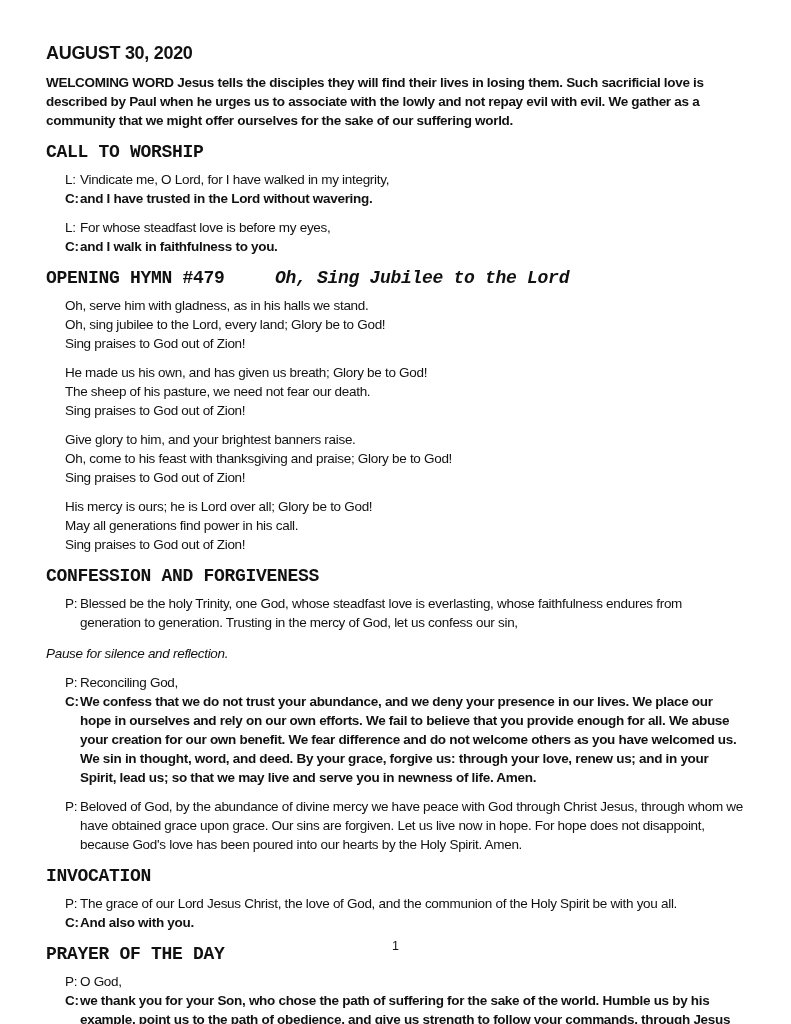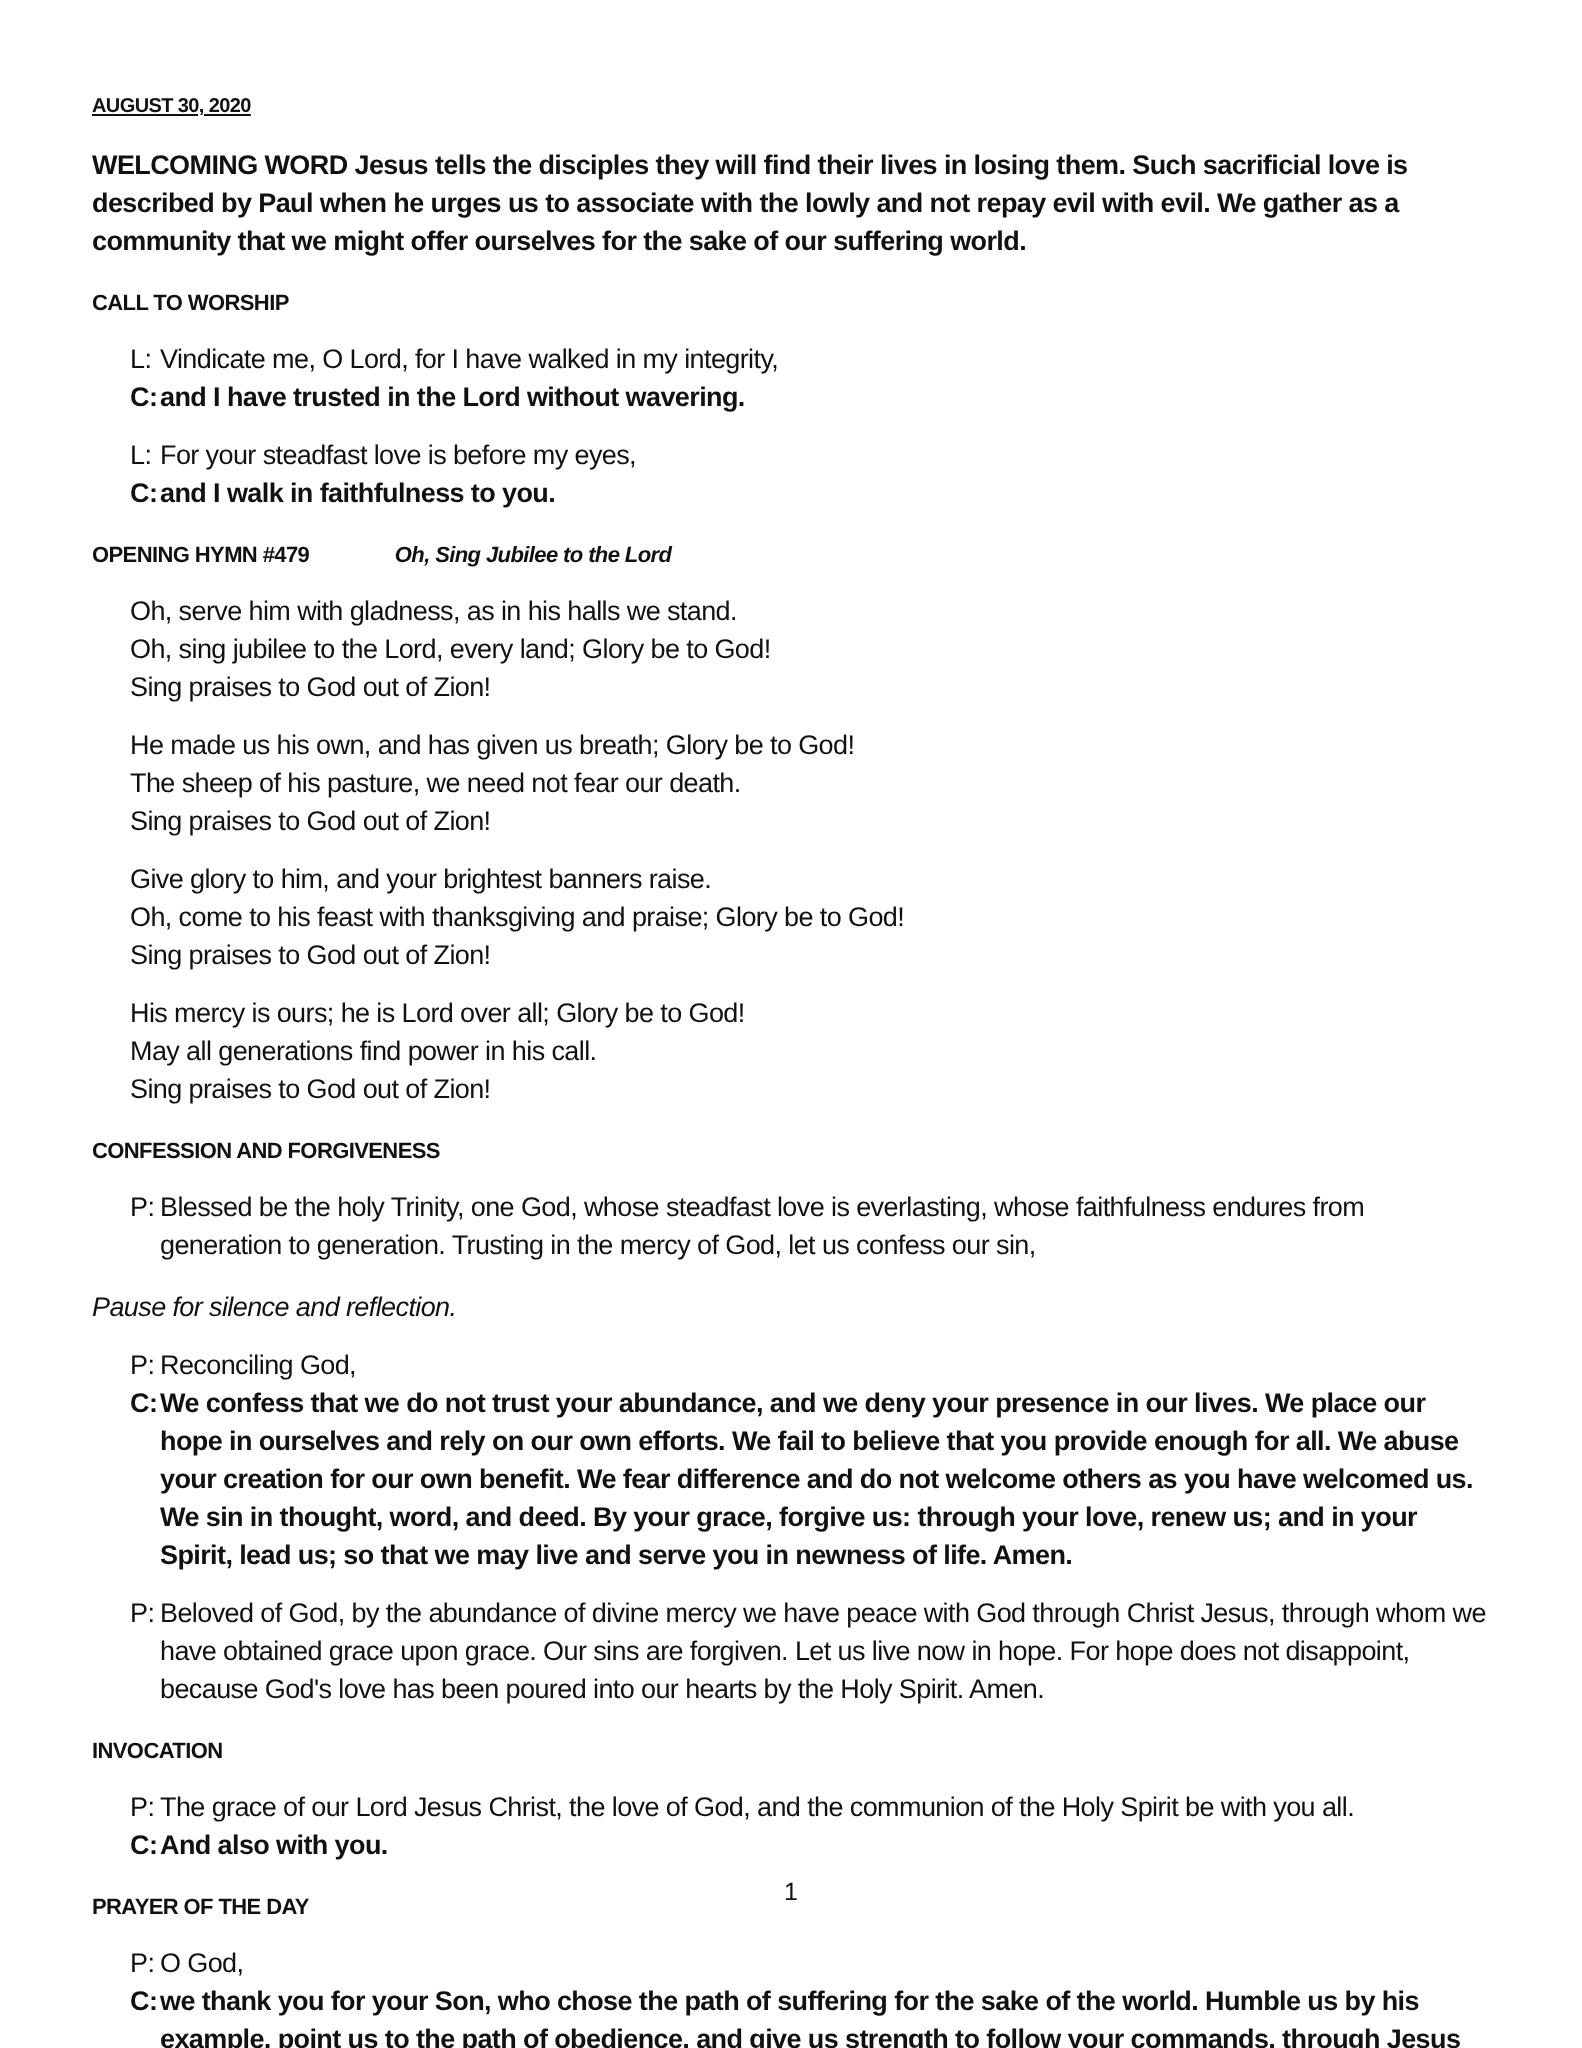--- a/index.html
+++ b/index.html
@@ -15,28 +15,28 @@
     padding: 44px 45px 0 46px;
     background: #ffffff;
     color: #111111;
     font-family: "Liberation Sans", "DejaVu Sans", sans-serif;
     font-size: 13.5px;
     line-height: 19px;
     letter-spacing: -0.3px;
   }
   .date {
     font-weight: bold;
-    font-size: 10px;
+    font-size: 18px;
     margin: 0 0 10px 0;
-    text-decoration: underline;
   }
   .heading {
     font-weight: bold;
-    font-size: 11px;
+    font-size: 18px;
     margin: 13px 0 8px 0;
+    font-family: Liberation Mono, monospace;
   }
   .welcome {
     font-weight: bold;
     margin: 0 0 11px 0;
   }
   .group {
     margin: 0 0 10px 0;
   }
   .row {
     display: flex;
@@ -89,21 +89,21 @@
     </div>
     <div class="row bold">
       <span class="spk">C:</span>
       <div class="txt">and I have trusted in the Lord without wavering.</div>
     </div>
   </div>
 
   <div class="group">
     <div class="row">
       <span class="spk">L:</span>
-      <div class="txt">For your steadfast love is before my eyes,</div>
+      <div class="txt">For whose steadfast love is before my eyes,</div>
     </div>
     <div class="row bold">
       <span class="spk">C:</span>
       <div class="txt">and I walk in faithfulness to you.</div>
     </div>
   </div>
 
   <div class="heading"><span>OPENING HYMN</span>&nbsp;<span class="hymn-number">#479</span>&nbsp;<span class="hymn-title">Oh, Sing Jubilee to the Lord</span></div>
 
   <div class="verse">

